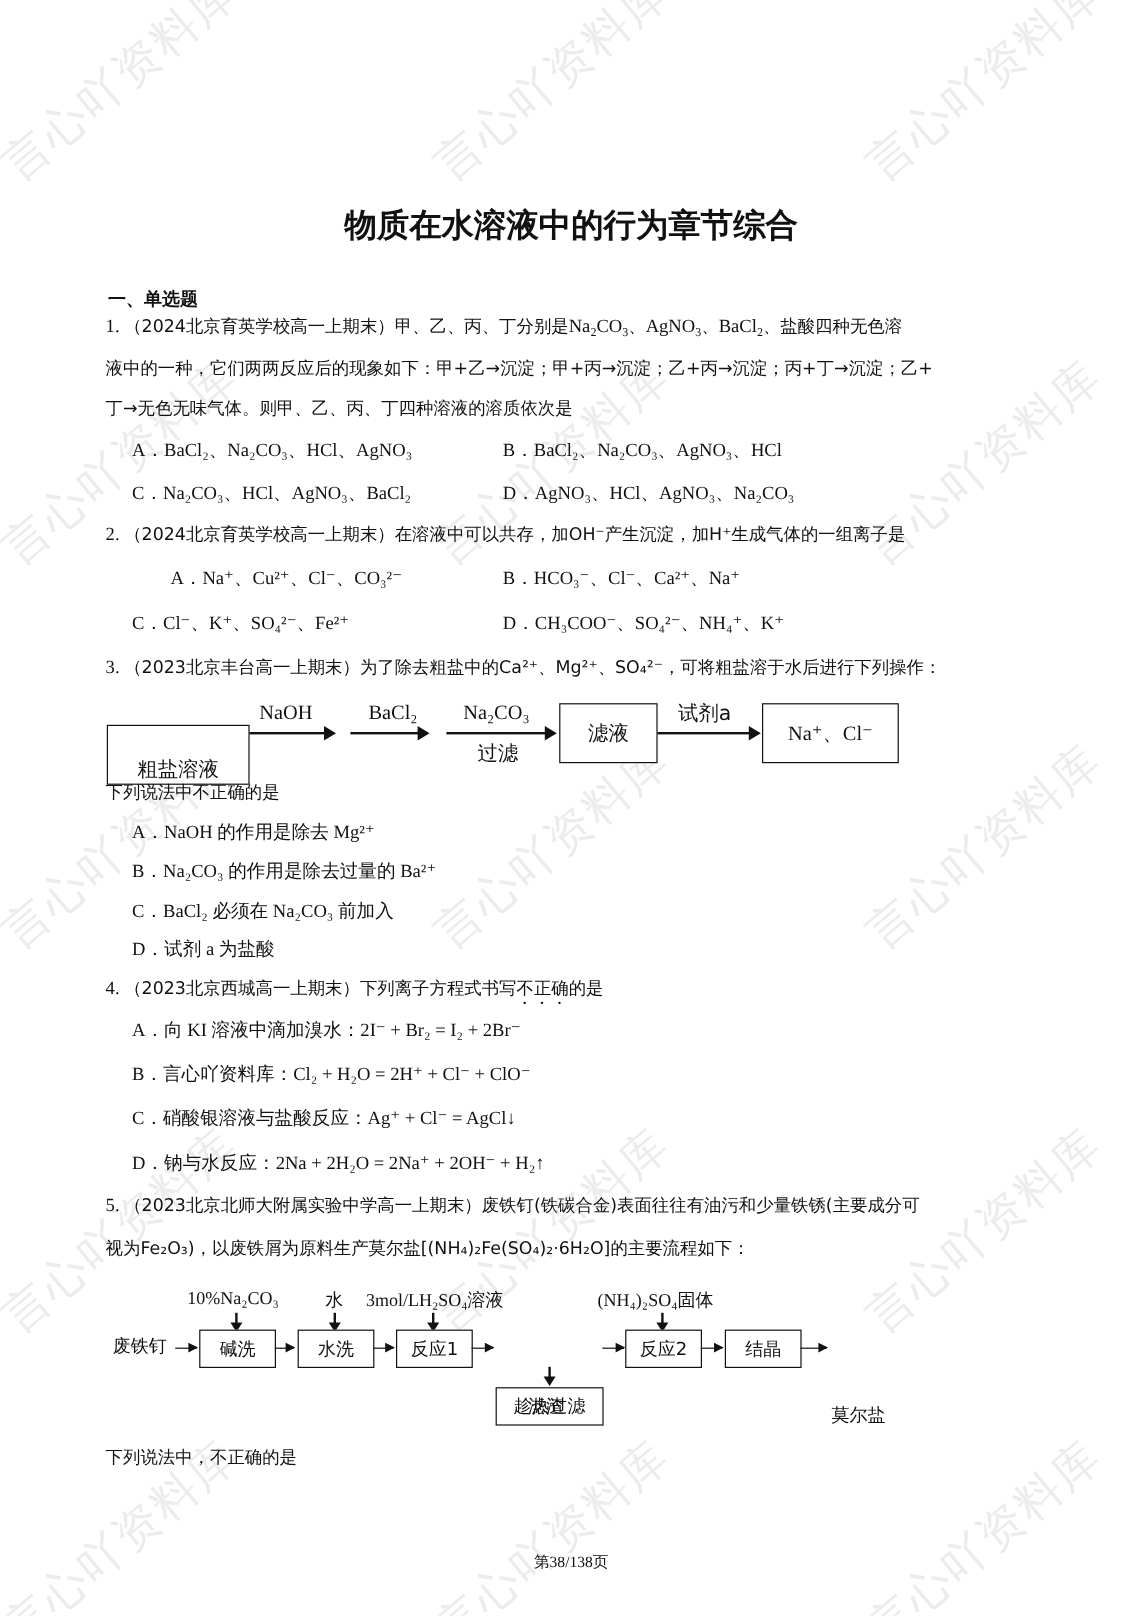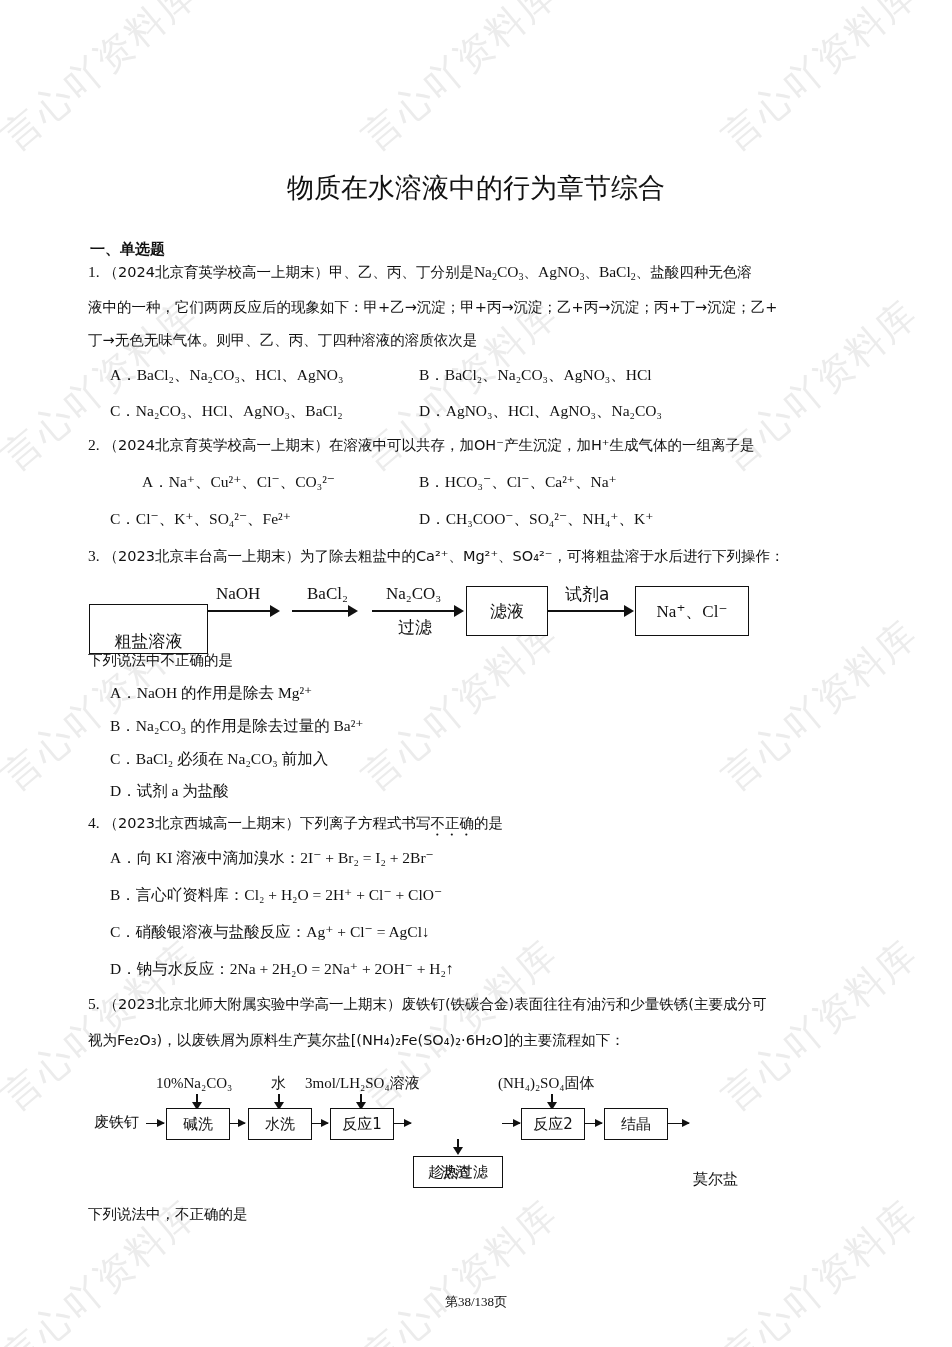--- a/index.html
+++ b/index.html
@@ -2,21 +2,21 @@
 <html><head>
 <meta charset="utf-8">
 <style>
   html, body { margin:0; padding:0; background:#fff; }
   body { width:952px; height:1347px; position:relative; overflow:hidden;
          font-family:"Liberation Serif","DejaVu Serif",serif; color:#111; }
   .wm { position:absolute; font-family:"DejaVu Sans",sans-serif; font-size:38px; color:#ececec;
         transform:rotate(-40deg); white-space:nowrap; letter-spacing:2px; z-index:0; pointer-events:none; }
   .abs { position:absolute; z-index:1; }
   .title { left:0; width:952px; top:170px; text-align:center; font-size:27px;
-           font-family:"DejaVu Sans",sans-serif; font-weight:400; }
+           font-family:"DejaVu Sans",sans-serif; font-weight:700; }
   .sec { left:90px; top:240px; font-size:15px; font-weight:bold; font-family:"DejaVu Sans",sans-serif; }
   .line { font-size:15.5px; white-space:nowrap; }
   .cn { font-family:"DejaVu Sans",sans-serif; font-size:14.5px; }
   sub { font-size:10px; vertical-align:-3px; line-height:0; }
   .box { position:absolute; border:1.5px solid #111; display:flex; align-items:center; justify-content:center;
          font-size:17px; background:#fff; }
   .arrow { position:absolute; height:2px; background:#111; }
   .arrow::after { content:""; position:absolute; right:-2px; top:-5px; border-left:10px solid #111;
                   border-top:6px solid transparent; border-bottom:6px solid transparent; }
   .varrow { position:absolute; width:1.5px; background:#111; }

